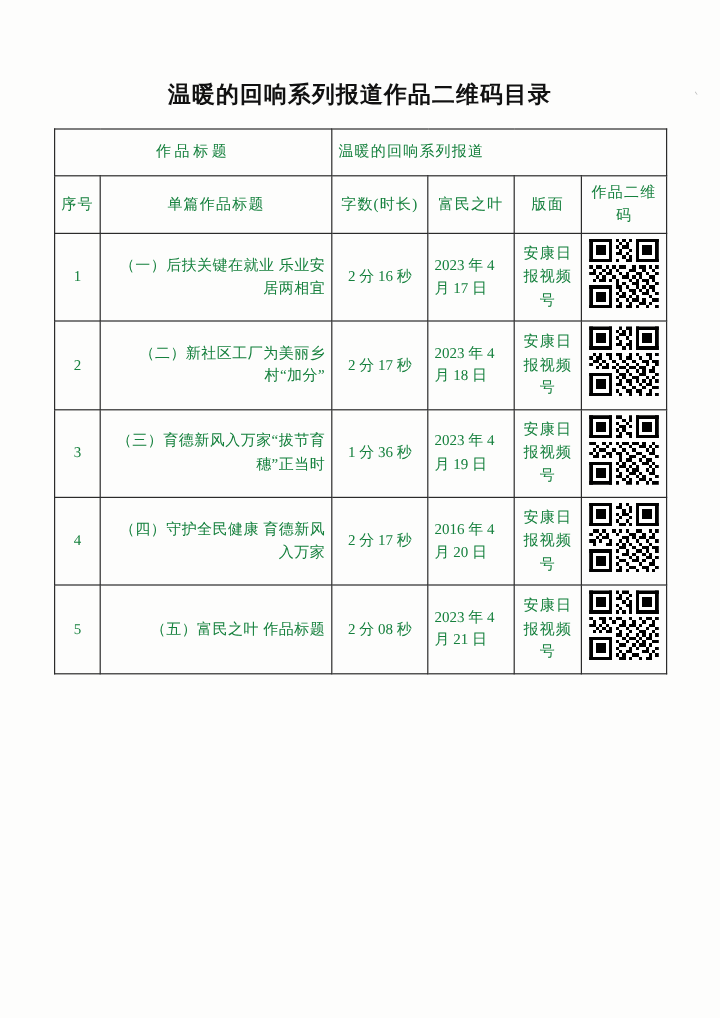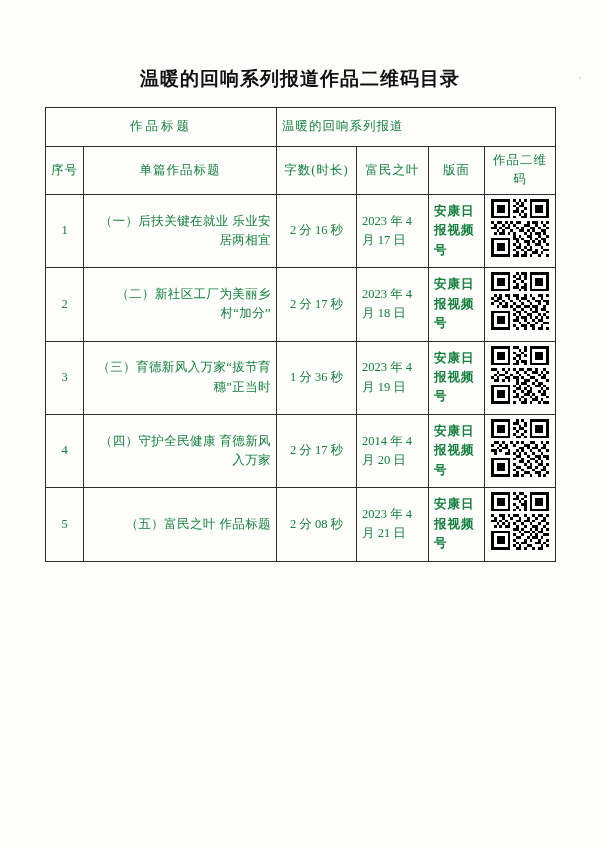--- a/index.html
+++ b/index.html
@@ -87,24 +87,24 @@
   .cell-center {
     text-align: center;
   }
   .cell-date {
     text-align: left;
     font-size: 12.5px;
     padding-left: 8px;
     padding-right: 8px;
   }
   .cell-page {
+    text-align: center;
     font-size: 10px;
     letter-spacing: 1px;
     line-height: 1.5;
-    font-weight: bold;
   }
   .cell-qr {
     text-align: center;
     padding: 3px;
   }
   .qr {
     width: 58px;
     height: 58px;
     display: inline-block;
     image-rendering: pixelated;
@@ -505,21 +505,21 @@
                 <rect x="19" y="20" width="2" height="1"></rect>
             </g>
           </svg>
         </td>
       </tr>
 
       <tr class="data-row">
         <td class="cell-seq">4</td>
         <td class="cell-title">（四）守护全民健康  育德新风入万家</td>
         <td class="cell-center">2 分 17 秒</td>
-        <td class="cell-date">2014 年 4 月 20 日</td>
+        <td class="cell-date">2016 年 4 月 20 日</td>
         <td class="cell-page">安康日报视频号</td>
         <td class="cell-qr">
           <svg class="qr" viewBox="0 0 21 21" shape-rendering="crispEdges">
             <rect width="21" height="21" fill="#fff"></rect>
             <g fill="#000">
               <rect x="0" y="0" width="7" height="1"></rect>
                 <rect x="0" y="6" width="7" height="1"></rect>
               <rect x="0" y="0" width="1" height="7"></rect>
                 <rect x="6" y="0" width="1" height="7"></rect>
               <rect x="2" y="2" width="3" height="3"></rect>

